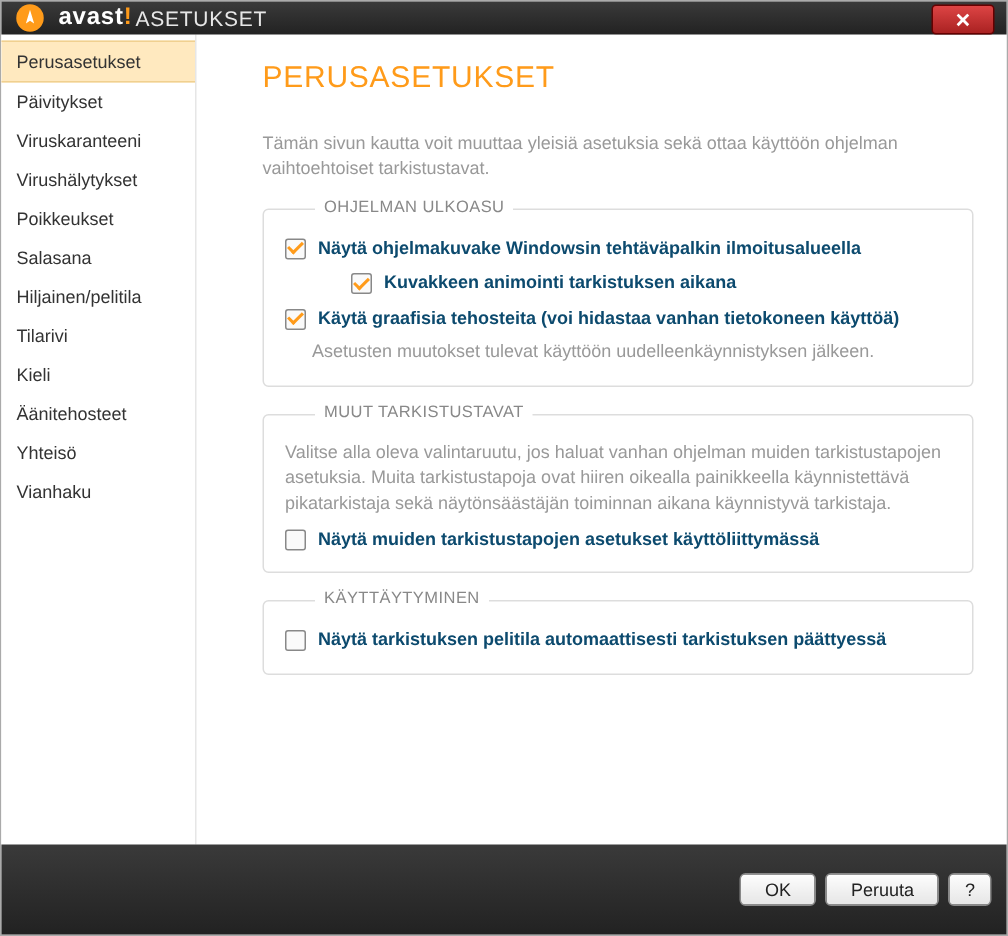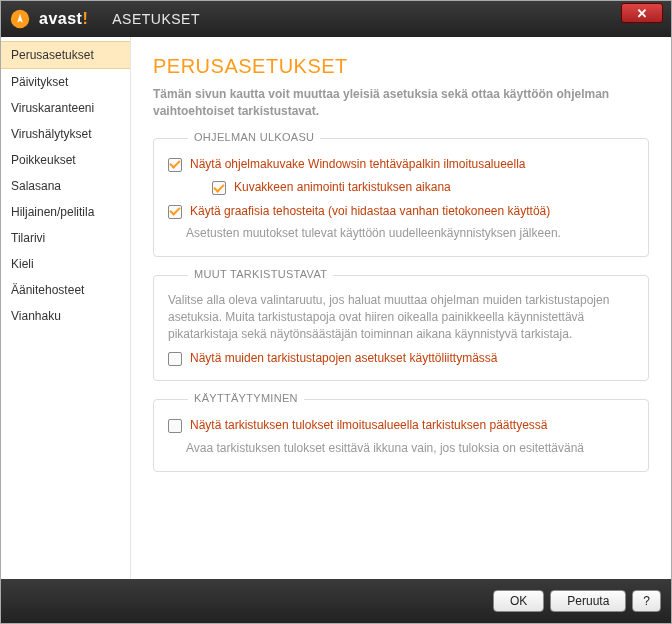--- a/index.html
+++ b/index.html
@@ -1,42 +1,42 @@
 <!DOCTYPE html>
 <html><head>
 <meta charset="utf-8">
 <style>
   * { box-sizing: border-box; margin: 0; padding: 0; }
   html, body { width: 672px; height: 624px; font-family: "Segoe UI", Tahoma, sans-serif; font-size: 12px; overflow: hidden; }
   .window { width: 672px; height: 624px; display: flex; flex-direction: column; background: #fff; border: 1px solid #aaa; }
-  .titlebar { height: 36px; background: linear-gradient(#3a3a3a, #222); display: flex; align-items: center; padding: 0 8px; position: relative; }
+  .titlebar { height: 22px; background: linear-gradient(#3a3a3a, #222); display: flex; align-items: center; padding: 0 8px; position: relative; }
   .logo { display: flex; align-items: center; gap: 8px; color: #fff; }
   .logo-icon { width: 22px; height: 22px; }
   .logo-text { font-size: 16px; font-weight: bold; color: #fff; letter-spacing: 0.5px; }
   .logo-text .bang { color: #ff9b1a; }
-  .title-label { color: #e7e7e7; font-size: 14px; margin-left: 24px; letter-spacing: 0.5px; }
+  .title-label { color: #e7e7e7; font-size: 14px; margin-left: 2px; letter-spacing: 0.5px; }
   .close-btn { position: absolute; right: 8px; top: 2px; width: 42px; height: 20px; background: linear-gradient(#d44, #a22); border: 1px solid #600; border-radius: 3px; display:flex; align-items:center; justify-content:center; cursor:pointer; }
   .close-btn span { color: #fff; font-weight: bold; font-size: 13px; line-height: 1; }
-  .body { flex: 1; display: flex; background: #fff; min-height: 0; }
+  .body { flex: 1; display: flex; background: #fff; min-height: 0; gap: 22px; }
   .sidebar { width: 130px; background: #fff; border-right: 1px solid #e6e6e6; padding-top: 4px; }
   .sidebar-item { padding: 6px 10px; color: #333; cursor: pointer; }
   .sidebar-item.active { background: #ffe9bf; border-top: 1px solid #f0d090; border-bottom: 1px solid #f0d090; }
   .content { flex: 1; padding: 18px 22px 10px 22px; overflow-y: auto; }
   .content h1 { color: #ff9b1a; font-weight: 400; font-size: 20px; letter-spacing: 0.5px; }
-  .content .subtitle { color: #999; margin-top: 8px; line-height: 1.4; font-weight: bold; }
+  .content .subtitle { color: #999; margin-top: 23px; line-height: 1.4; }
   .group { border: 1px solid #ddd; border-radius: 4px; margin-top: 18px; padding: 10px 14px 14px 14px; position: relative; }
   .group-title { position: absolute; top: -8px; left: 14px; background: #fff; padding: 0 6px; color: #888; font-size: 11px; letter-spacing: 0.3px; margin-left: 20px; }
-  .cb-row { display: flex; align-items: flex-start; gap: 8px; margin-top: 8px; color: #c2410c; }
+  .cb-row { display: flex; align-items: flex-start; gap: 8px; margin-top: 8px; color: #0c4a6e; font-weight: bold; }
   .cb-row.sub { margin-left: 44px; }
   .cb-row .cb { width: 14px; height: 14px; border: 1px solid #888; border-radius: 2px; background: #fafafa; display:flex; align-items:center; justify-content:center; flex: 0 0 14px; margin-top: 1px; cursor:pointer; }
   .cb.checked::after { content: ""; width: 8px; height: 4px; border-left: 2px solid #ff9b1a; border-bottom: 2px solid #ff9b1a; transform: rotate(-45deg); margin-top: -3px; }
   .cb-label { line-height: 1.3; }
   .group-note { color: #999; margin-top: 6px; line-height: 1.4; margin-left: 18px; }
   .group-desc { color: #999; margin-top: 6px; line-height: 1.4; }
-  .footer { height: 44px; background: linear-gradient(#3a3a3a, #222); display: flex; align-items: center; justify-content: flex-end; padding: 0 10px; gap: 6px; }
+  .footer { height: 60px; background: linear-gradient(#3a3a3a, #222); display: flex; align-items: center; justify-content: flex-end; padding: 0 10px; gap: 6px; }
   .btn { background: linear-gradient(#fdfdfd, #e6e6e6); border: 1px solid #888; border-radius: 4px; padding: 3px 16px; font-size: 12px; color: #222; cursor: pointer; box-shadow: 0 1px 0 rgba(255,255,255,0.5) inset; }
   .btn.small { padding: 3px 10px; }
 </style>
 </head>
 <body>
 
 <div class="window">
 
   <div class="titlebar">
     <div class="logo">
@@ -59,20 +59,21 @@
       <div class="sidebar-item active"><span>Perusasetukset</span></div>
       <div class="sidebar-item"><span>Päivitykset</span></div>
       <div class="sidebar-item"><span>Viruskaranteeni</span></div>
       <div class="sidebar-item"><span>Virushälytykset</span></div>
       <div class="sidebar-item"><span>Poikkeukset</span></div>
       <div class="sidebar-item"><span>Salasana</span></div>
       <div class="sidebar-item"><span>Hiljainen/pelitila</span></div>
       <div class="sidebar-item"><span>Tilarivi</span></div>
       <div class="sidebar-item"><span>Kieli</span></div>
       <div class="sidebar-item"><span>Äänitehosteet</span></div>
+      <div class="sidebar-item"><span>Yhteisö</span></div>
       <div class="sidebar-item"><span>Vianhaku</span></div>
     </div>
 
     <div class="content">
       <h1>PERUSASETUKSET</h1>
       <div class="subtitle">Tämän sivun kautta voit muuttaa yleisiä asetuksia sekä ottaa käyttöön ohjelman vaihtoehtoiset tarkistustavat.</div>
 
       <div class="group">
         <span class="group-title">OHJELMAN ULKOASU</span>
         <div class="cb-row">
@@ -85,34 +86,33 @@
         </div>
         <div class="cb-row" style="">
           <span class="cb checked"></span>
           <span class="cb-label">Käytä graafisia tehosteita (voi hidastaa vanhan tietokoneen käyttöä)</span>
         </div>
         <div class="group-note">Asetusten muutokset tulevat käyttöön uudelleenkäynnistyksen jälkeen.</div>
       </div>
 
       <div class="group">
         <span class="group-title">MUUT TARKISTUSTAVAT</span>
-        <div class="group-desc">Valitse alla oleva valintaruutu, jos haluat muuttaa ohjelman muiden tarkistustapojen asetuksia. Muita tarkistustapoja ovat hiiren oikealla painikkeella käynnistettävä pikatarkistaja sekä näytönsäästäjän toiminnan aikana käynnistyvä tarkistaja.</div>
+        <div class="group-desc">Valitse alla oleva valintaruutu, jos haluat vanhan ohjelman muiden tarkistustapojen asetuksia. Muita tarkistustapoja ovat hiiren oikealla painikkeella käynnistettävä pikatarkistaja sekä näytönsäästäjän toiminnan aikana käynnistyvä tarkistaja.</div>
         <div class="cb-row">
           <span class="cb"></span>
           <span class="cb-label">Näytä muiden tarkistustapojen asetukset käyttöliittymässä</span>
         </div>
       </div>
 
       <div class="group">
         <span class="group-title">KÄYTTÄYTYMINEN</span>
         <div class="cb-row">
           <span class="cb"></span>
-          <span class="cb-label">Näytä tarkistuksen tulokset ilmoitusalueella tarkistuksen päättyessä</span>
+          <span class="cb-label">Näytä tarkistuksen pelitila automaattisesti tarkistuksen päättyessä</span>
         </div>
-        <div class="group-note">Avaa tarkistuksen tulokset esittävä ikkuna vain, jos tuloksia on esitettävänä</div>
       </div>
     </div>
   </div>
 
   <div class="footer">
     <button class="btn">OK</button>
     <button class="btn">Peruuta</button>
     <button class="btn small">?</button>
   </div>
 

